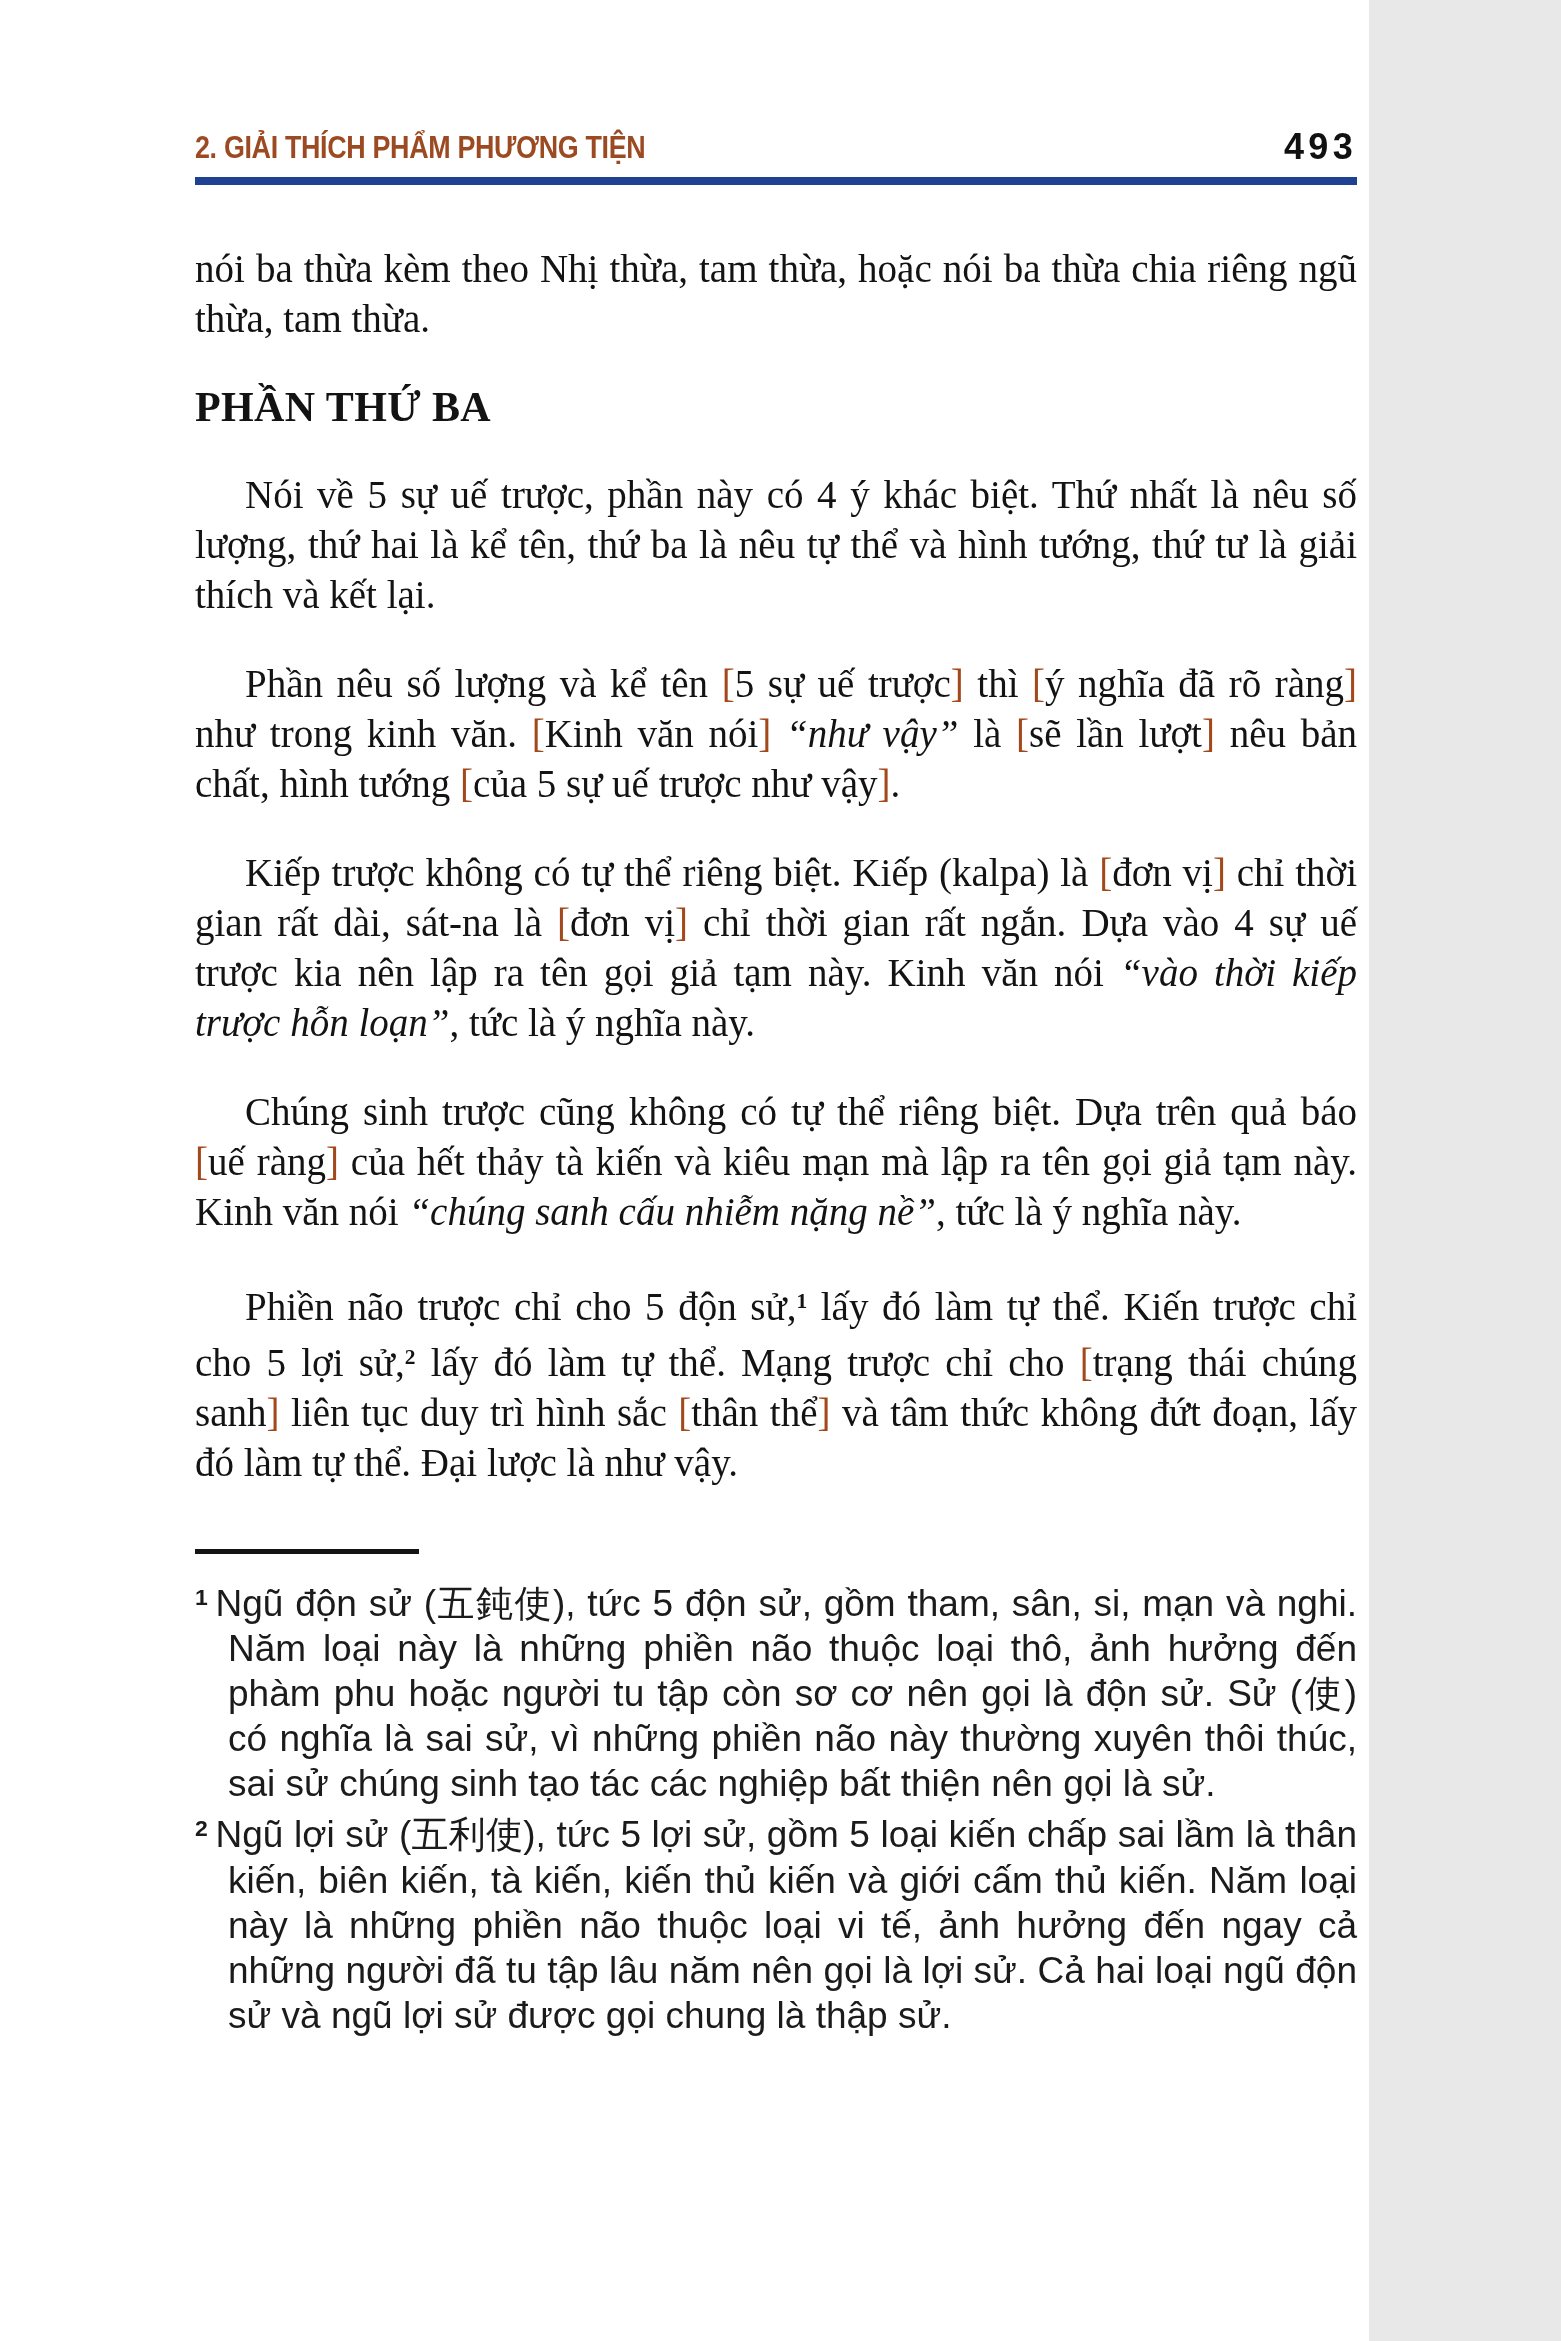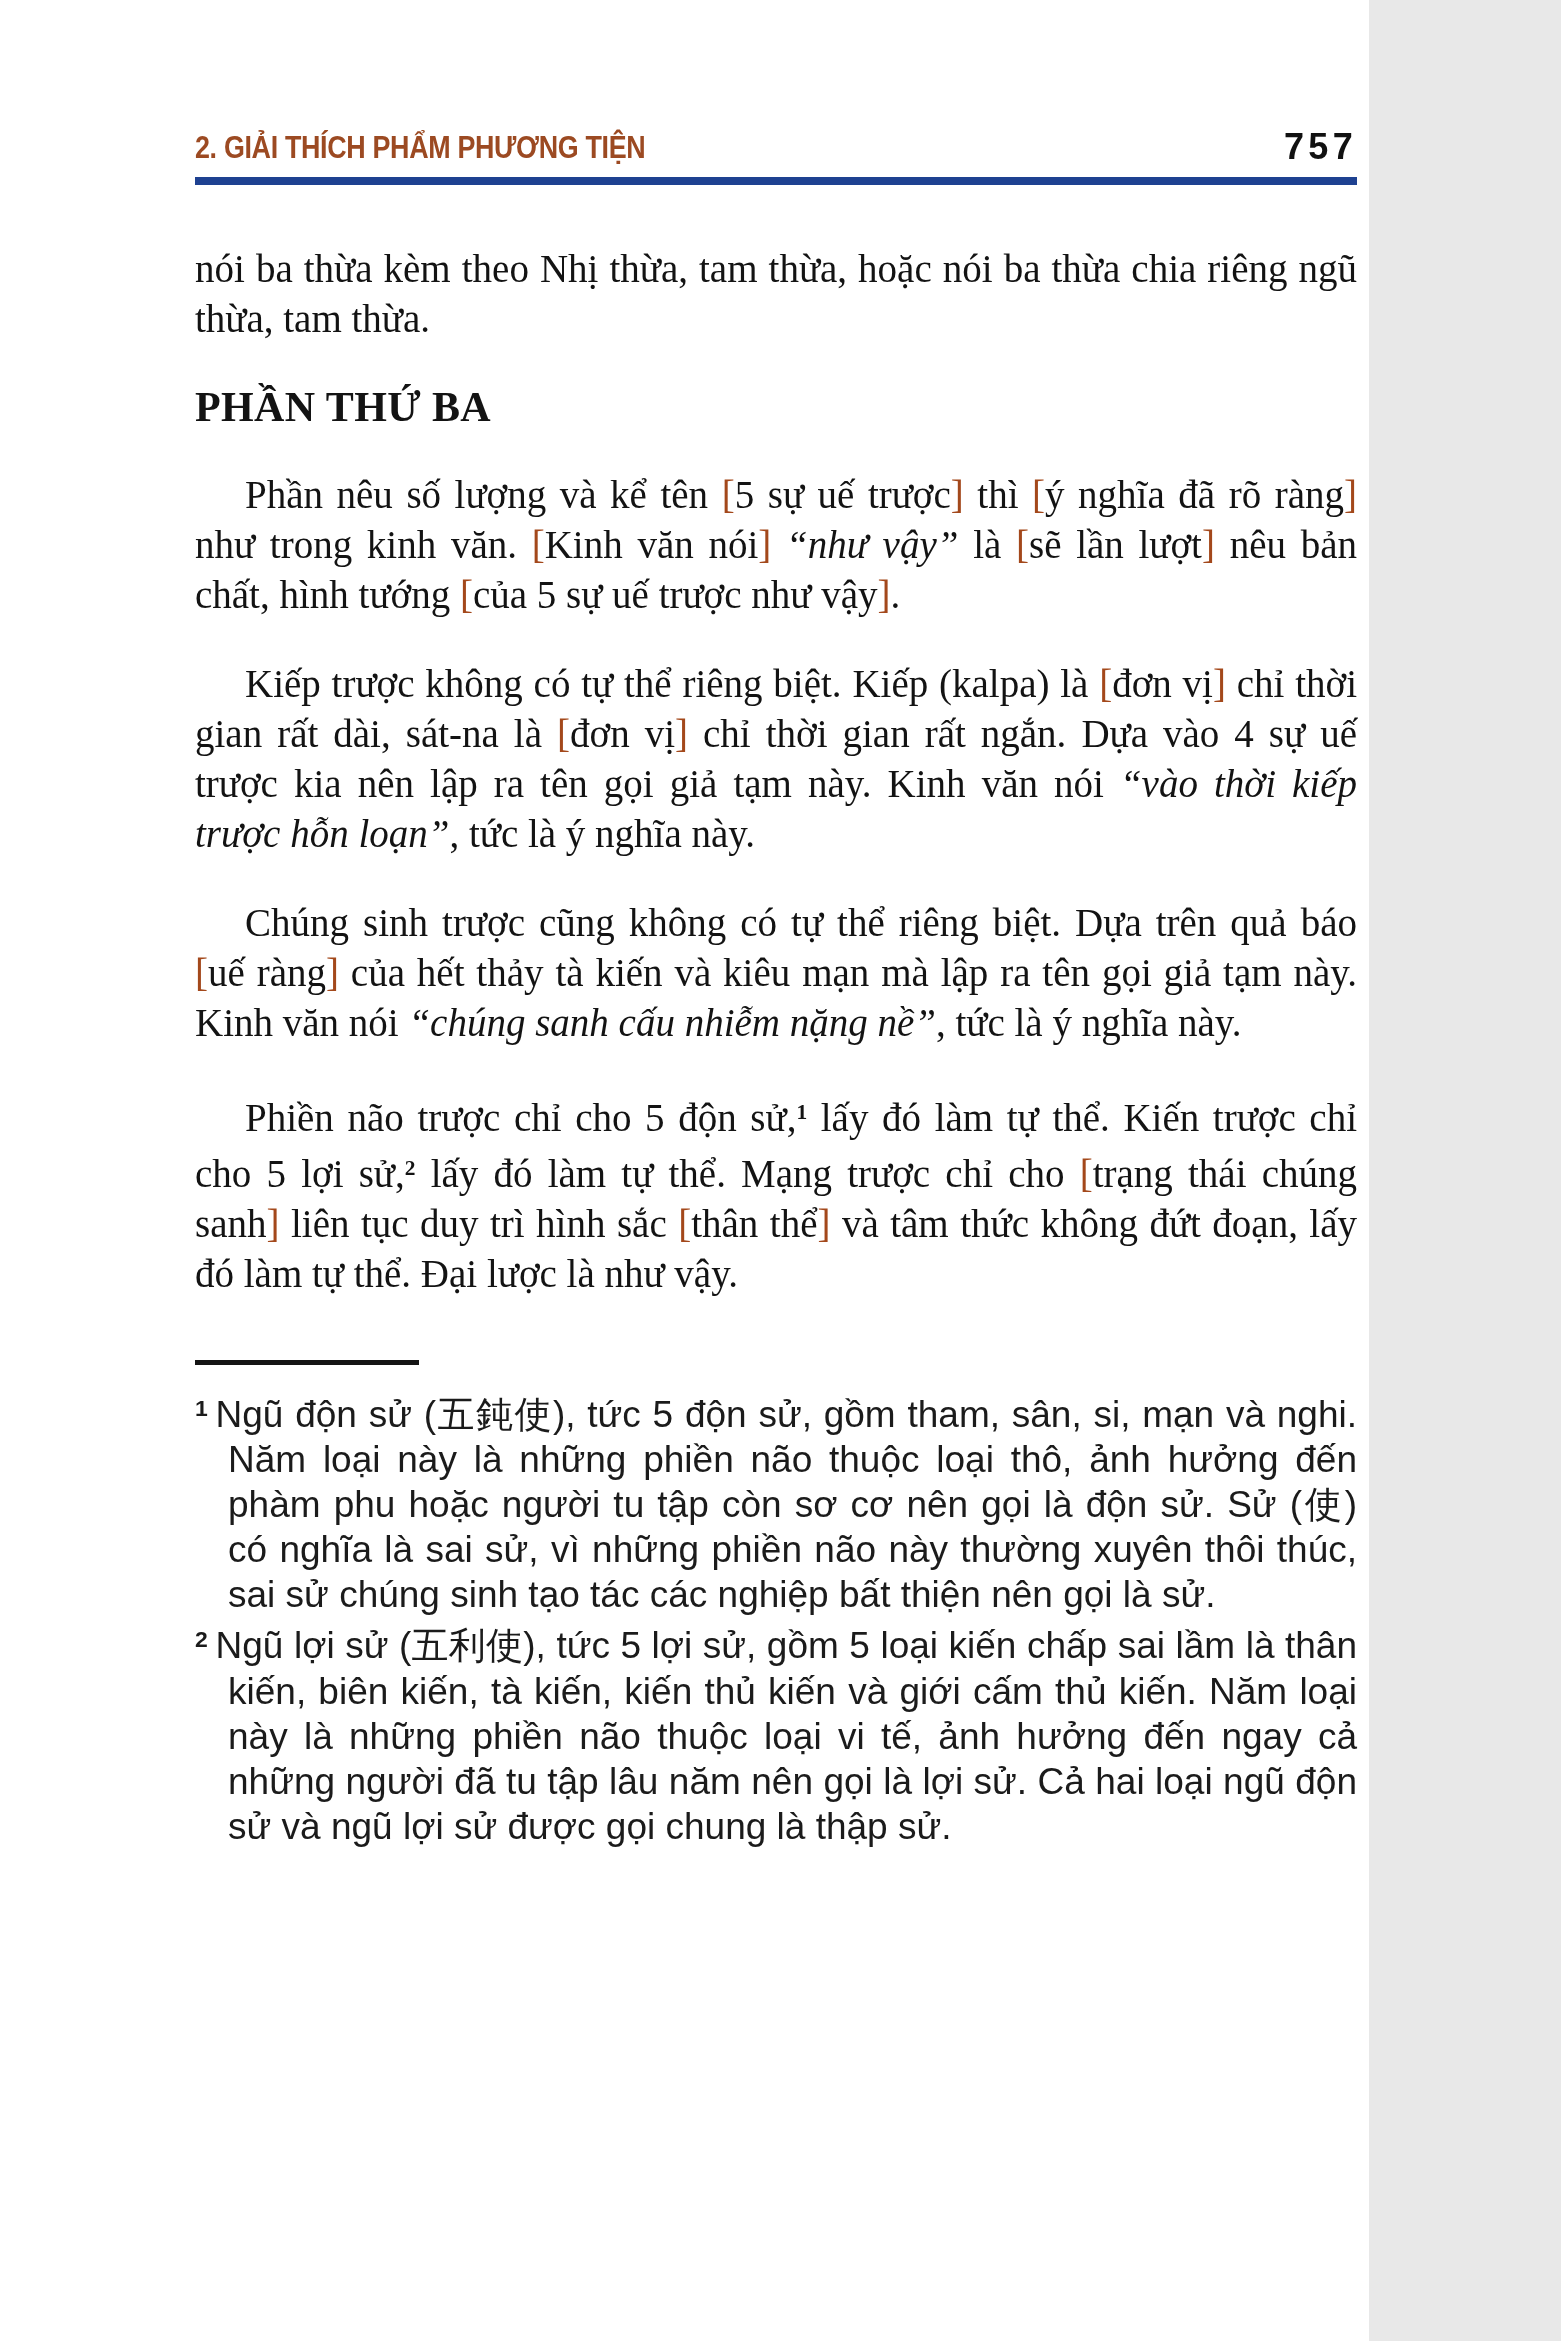--- a/index.html
+++ b/index.html
@@ -98,29 +98,30 @@
   }
 </style>
 </head>
 <body>
 
 <div class="page">
   <div class="content">
 
     <div class="running-header">
       <span class="running-title">2. GIẢI THÍCH PHẨM PHƯƠNG TIỆN</span>
-      <span class="page-number">757</span>
+      <span class="page-number">493</span>
     </div>
     <div class="header-rule"></div>
 
     <div class="body-text">
       <p class="no-indent"><span>nói ba thừa kèm theo Nhị thừa, tam thừa, hoặc nói ba thừa chia riêng ngũ thừa, tam thừa.</span></p>
 
       <div class="section-heading">PHẦN THỨ BA</div>
 
+      <p><span>Nói về 5 sự uế trược, phần này có 4 ý khác biệt. Thứ nhất là nêu số lượng, thứ hai là kể tên, thứ ba là nêu tự thể và hình tướng, thứ tư là giải thích và kết lại.</span></p>
       <p><span>Phần nêu số lượng và kể tên </span><span class="seg-bracket">[</span><span>5 sự uế trược</span><span class="seg-bracket">]</span><span> thì </span><span class="seg-bracket">[</span><span>ý nghĩa đã rõ ràng</span><span class="seg-bracket">]</span><span> như trong kinh văn. </span><span class="seg-bracket">[</span><span>Kinh văn nói</span><span class="seg-bracket">]</span><span> </span><span class="seg-italic">“như vậy”</span><span> là </span><span class="seg-bracket">[</span><span>sẽ lần lượt</span><span class="seg-bracket">]</span><span> nêu bản chất, hình tướng </span><span class="seg-bracket">[</span><span>của 5 sự uế trược như vậy</span><span class="seg-bracket">]</span><span>.</span></p>
       <p><span>Kiếp trược không có tự thể riêng biệt. Kiếp (kalpa) là </span><span class="seg-bracket">[</span><span>đơn vị</span><span class="seg-bracket">]</span><span> chỉ thời gian rất dài, sát-na là </span><span class="seg-bracket">[</span><span>đơn vị</span><span class="seg-bracket">]</span><span> chỉ thời gian rất ngắn. Dựa vào 4 sự uế trược kia nên lập ra tên gọi giả tạm này. Kinh văn nói </span><span class="seg-italic">“vào thời kiếp trược hỗn loạn”</span><span>, tức là ý nghĩa này.</span></p>
       <p><span>Chúng sinh trược cũng không có tự thể riêng biệt. Dựa trên quả báo </span><span class="seg-bracket">[</span><span>uế ràng</span><span class="seg-bracket">]</span><span> của hết thảy tà kiến và kiêu mạn mà lập ra tên gọi giả tạm này. Kinh văn nói </span><span class="seg-italic">“chúng sanh cấu nhiễm nặng nề”</span><span>, tức là ý nghĩa này.</span></p>
       <p><span>Phiền não trược chỉ cho 5 độn sử,</span><span class="seg-sup">1</span><span> lấy đó làm tự thể. Kiến trược chỉ cho 5 lợi sử,</span><span class="seg-sup">2</span><span> lấy đó làm tự thể. Mạng trược chỉ cho </span><span class="seg-bracket">[</span><span>trạng thái chúng sanh</span><span class="seg-bracket">]</span><span> liên tục duy trì hình sắc </span><span class="seg-bracket">[</span><span>thân thể</span><span class="seg-bracket">]</span><span> và tâm thức không đứt đoạn, lấy đó làm tự thể. Đại lược là như vậy.</span></p>
     </div>
 
     <div class="footnote-separator"></div>
 
     <div class="footnotes">
       <p class="footnote">

